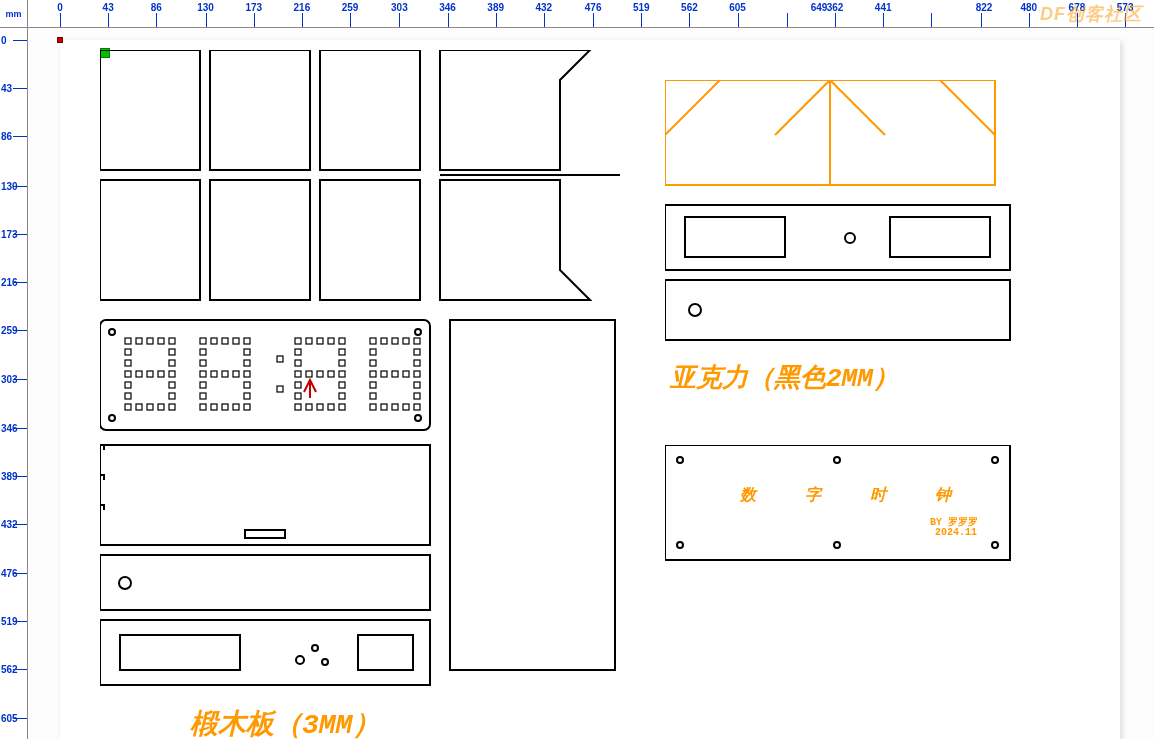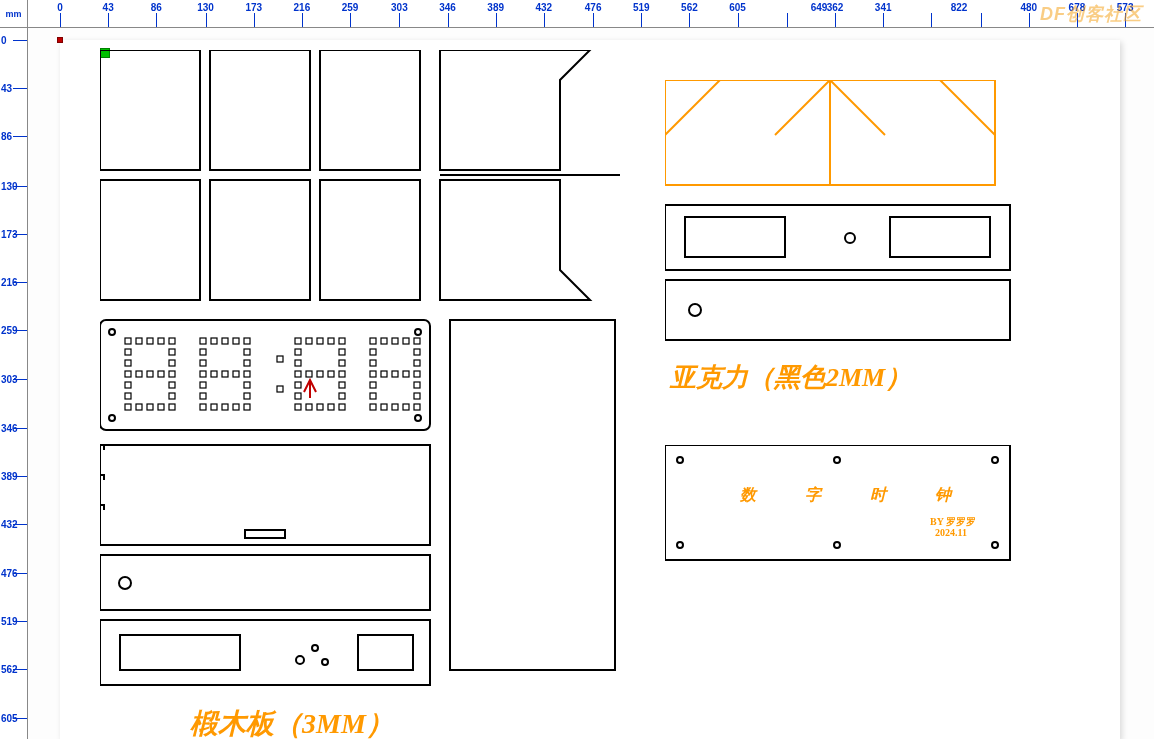--- a/index.html
+++ b/index.html
@@ -87,21 +87,21 @@
     left: 32px;
     top: 12px;
     width: 1060px;
     height: 700px;
     background: #fff;
     box-shadow: 2px 2px 6px rgba(0,0,0,0.15);
   }
   .anno {
     position: absolute;
     font-weight: bold;
-    font-family: Liberation Serif, serif;
+    font-family: Liberation Mono, monospace;
     color: #ff9900;
     font-style: italic;
     white-space: nowrap;
   }
   .green-handle {
     position:absolute;
     width:10px;height:10px;
     background:#00c000;
     border:1px solid #008000;
   }
@@ -157,25 +157,25 @@
     <div class="label" style="left: 613.28px;">519</div>
     <div class="tick major" style="left: 613.28px;"></div>
     <div class="label" style="left: 661.44px;">562</div>
     <div class="tick major" style="left: 661.44px;"></div>
     <div class="label" style="left: 709.6px;">605</div>
     <div class="tick major" style="left: 709.6px;"></div>
     <div class="label" style="left: 791px;">649</div>
     <div class="tick major" style="left: 758.88px;"></div>
     <div class="label" style="left: 807.04px;">362</div>
     <div class="tick major" style="left: 807.04px;"></div>
-    <div class="label" style="left: 855.2px;">341</div>
+    <div class="label" style="left: 855.2px;">441</div>
     <div class="tick major" style="left: 855.2px;"></div>
     <div class="label" style="left: 903.36px; margin-top: 41px;">778</div>
     <div class="tick major" style="left: 903.36px;"></div>
-    <div class="label" style="left: 931px;">822</div>
+    <div class="label" style="left: 956px;">822</div>
     <div class="tick major" style="left: 952.64px;"></div>
     <div class="label" style="left: 1000.8px;">480</div>
     <div class="tick major" style="left: 1000.8px;"></div>
     <div class="label" style="left: 1048.96px;">678</div>
     <div class="tick major" style="left: 1048.96px;"></div>
     <div class="label" style="left: 1097.12px;">573</div>
     <div class="tick major" style="left: 1097.12px;"></div>
   </div>
 <div class="ruler-v" id="rv">
     <div class="label" style="top: 12px;">0</div>

